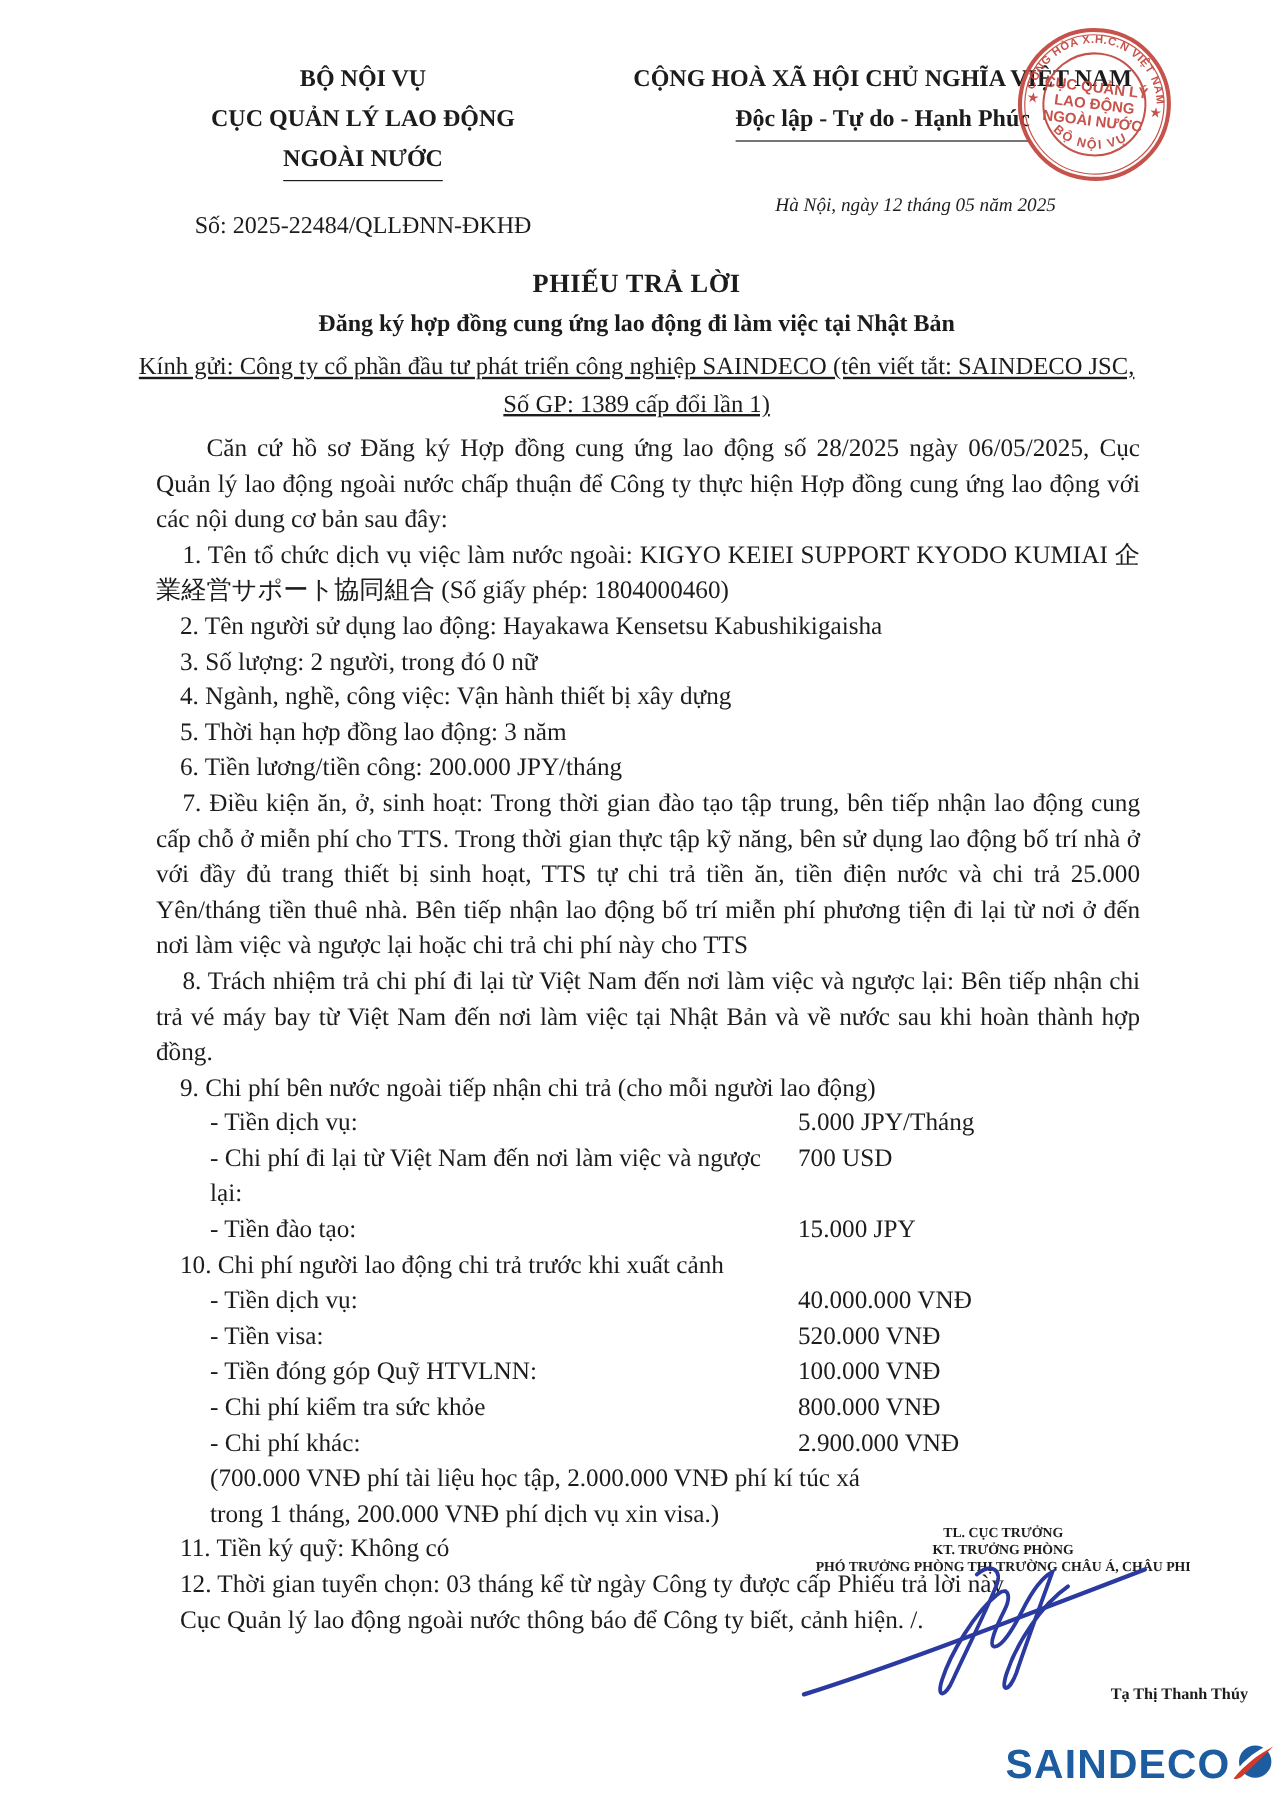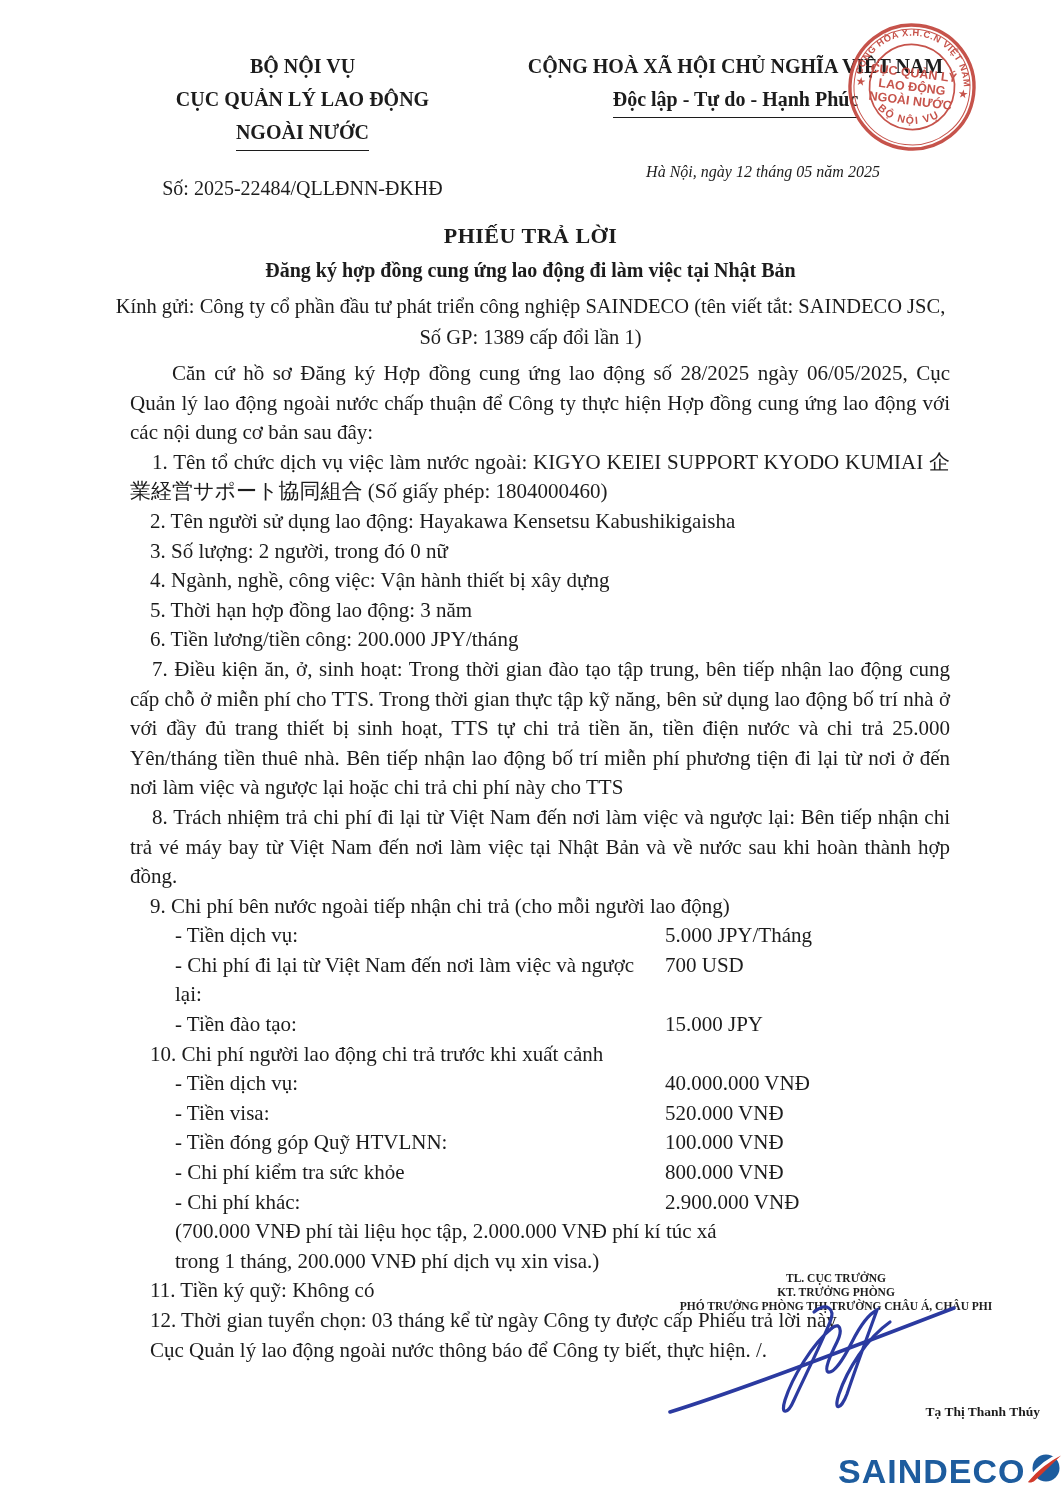--- a/index.html
+++ b/index.html
@@ -27,21 +27,21 @@
 
   
   .seal{position:absolute;left:845px;top:20px;width:134px;height:134px;opacity:.92;transform:rotate(7deg);z-index:3;}
   .seal circle{fill:none;stroke:var(--seal-red);}
   .seal text{fill:var(--seal-red);font-family:"Liberation Sans",sans-serif;font-weight:bold;}
 
   
   .title-wrap{text-align:center;margin-top:18px;}
   .doc-title{font-size:22px;font-weight:bold;letter-spacing:.5px;}
   .doc-subtitle{font-size:20px;font-weight:bold;margin-top:10px;}
-  .recipient{font-size:20.5px;line-height:31px;margin-top:9px;padding:0 104px;text-align:center;}
+  .recipient{font-size:20.5px;line-height:31px;margin-top:9px;padding:0 104px;text-align:center;text-decoration:underline;}
 
   
   .body-text{padding:6px 111px 0 130px;font-size:21px;line-height:29.6px;}
   .p-just{text-align:justify;text-indent:22px;margin:0;}
   .p-intro{text-indent:42px;}
   .line-item{text-indent:20px;margin:0;}
   .fee-row{display:flex;margin:0 0 0 45px;}
   .fee-label{flex:0 0 490px;}
   .fee-value{flex:1;}
   .fee-note{margin:0 0 0 45px;width:545px;}
@@ -150,21 +150,21 @@
       <div class="fee-value">800.000 VNĐ</div>
     </div>
     <div class="fee-row">
       <div class="fee-label">- Chi phí khác:</div>
       <div class="fee-value">2.900.000 VNĐ</div>
     </div>
     <p class="fee-note">(700.000 VNĐ phí tài liệu học tập, 2.000.000 VNĐ phí kí túc xá trong 1 tháng, 200.000 VNĐ phí dịch vụ xin visa.)</p>
 
     <p class="line-item">11. Tiền ký quỹ: Không có</p>
     <p class="line-item">12. Thời gian tuyển chọn: 03 tháng kể từ ngày Công ty được cấp Phiếu trả lời này.</p>
-    <p class="closing">Cục Quản lý lao động ngoài nước thông báo để Công ty biết, thực hiện. /.</p>
+    <p class="closing">Cục Quản lý lao động ngoài nước thông báo để Công ty biết, cảnh hiện. /.</p>
   </div>
 
   <div class="sig-titles">
     <div>TL. CỤC TRƯỞNG</div>
     <div>KT. TRƯỞNG PHÒNG</div>
     <div>PHÓ TRƯỞNG PHÒNG THỊ TRƯỜNG CHÂU Á, CHÂU PHI</div>
   </div>
 
   <svg class="sig-svg" width="296" height="126" viewBox="0 0 296 126">
     <path d="M6 116 C 70 96, 160 62, 290 12" stroke-width="3.6"></path>

